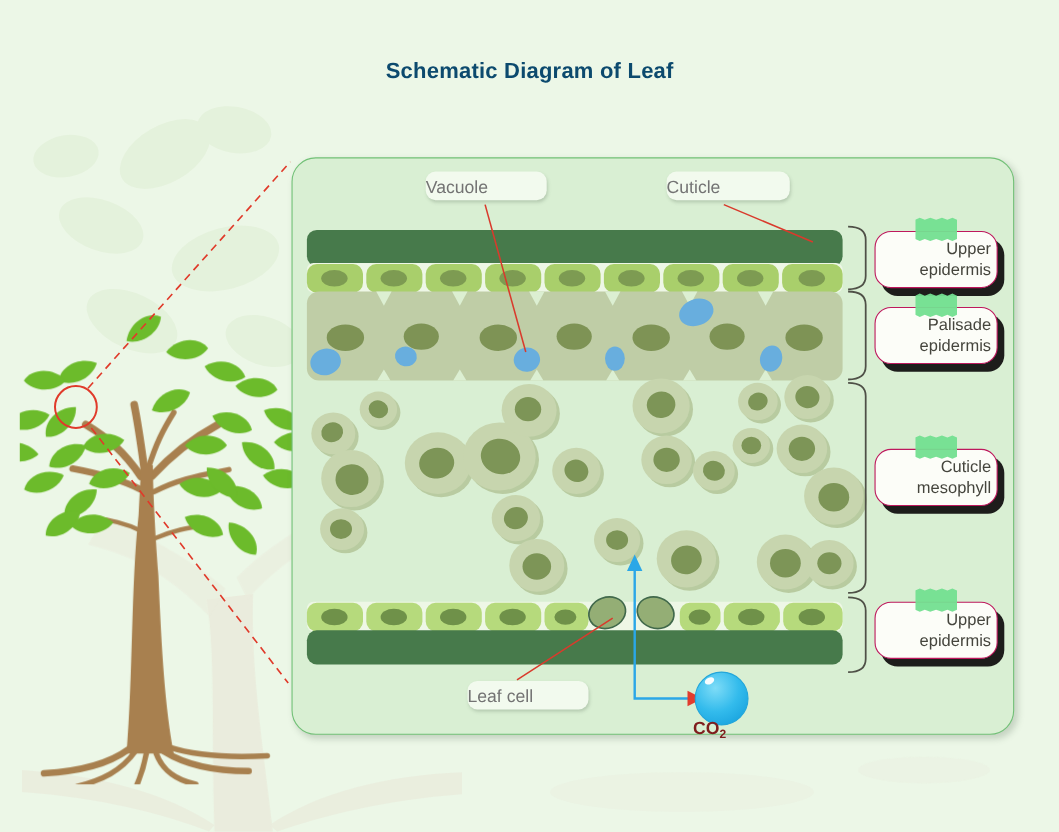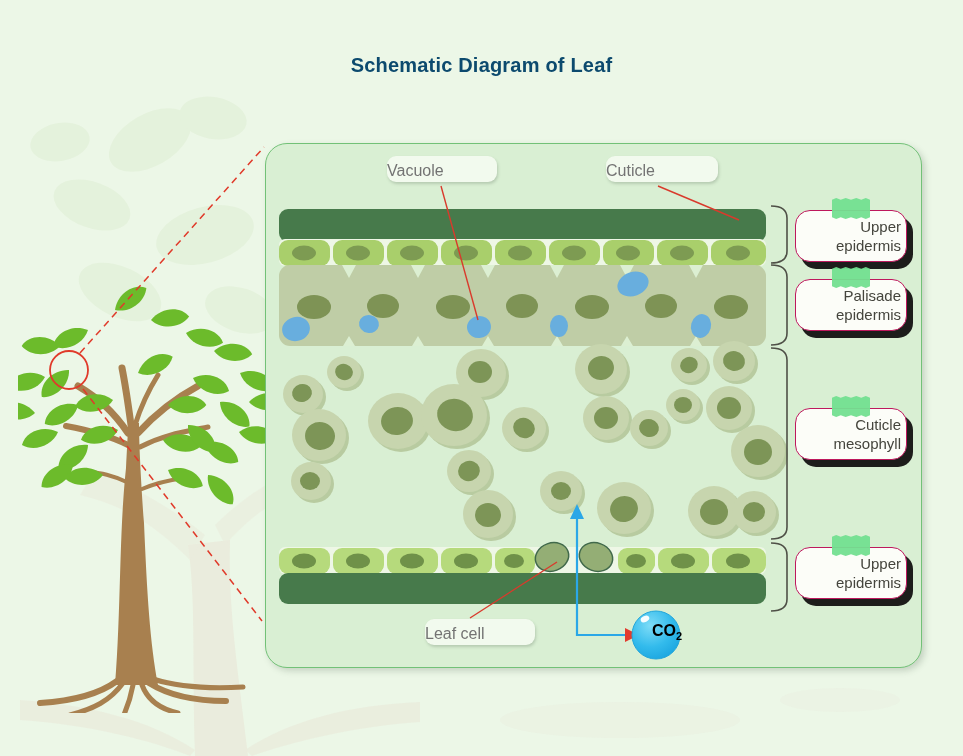--- a/index.html
+++ b/index.html
@@ -42,22 +42,22 @@
   .layerbtn.b2{top:279px;}
   .layerbtn.b3{top:408px;}
   .layerbtn.b4{top:547px;}
   .tape{
     left:832px;width:38px;height:23px;background:#73df90;opacity:.95;
     clip-path:polygon(0% 12%,11% 4%,23% 12%,36% 4%,50% 12%,64% 4%,77% 12%,89% 4%,100% 12%,100% 88%,89% 96%,77% 88%,64% 96%,50% 88%,36% 96%,23% 88%,11% 96%,0% 88%);
   }
   .tape.t1{top:197px;} .tape.t2{top:266px;} .tape.t3{top:395px;} .tape.t4{top:534px;}
   
   .co2text{
-    left:630px;top:622px;width:52px;text-align:right;
-    font-size:16px;font-weight:bold;color:#000000;
+    left:630px;top:654px;width:52px;text-align:left;
+    font-size:16px;font-weight:bold;color:#7f1d1d;
   }
   .co2text sub{font-size:11px;}
   svg{display:block;}
   .noevt{pointer-events:none;}
 </style>
 </head>
 <body>
 
 <svg class="abs noevt" width="963" height="756" style="left:0;top:0;" viewBox="0 0 963 756">
   <g fill="#dfeed4" opacity="0.55">

